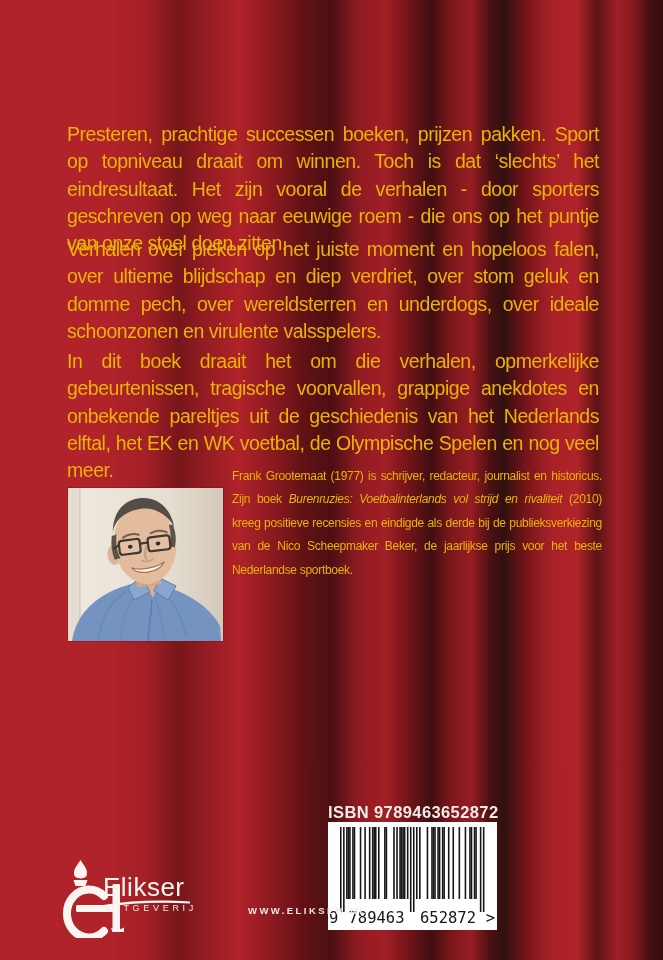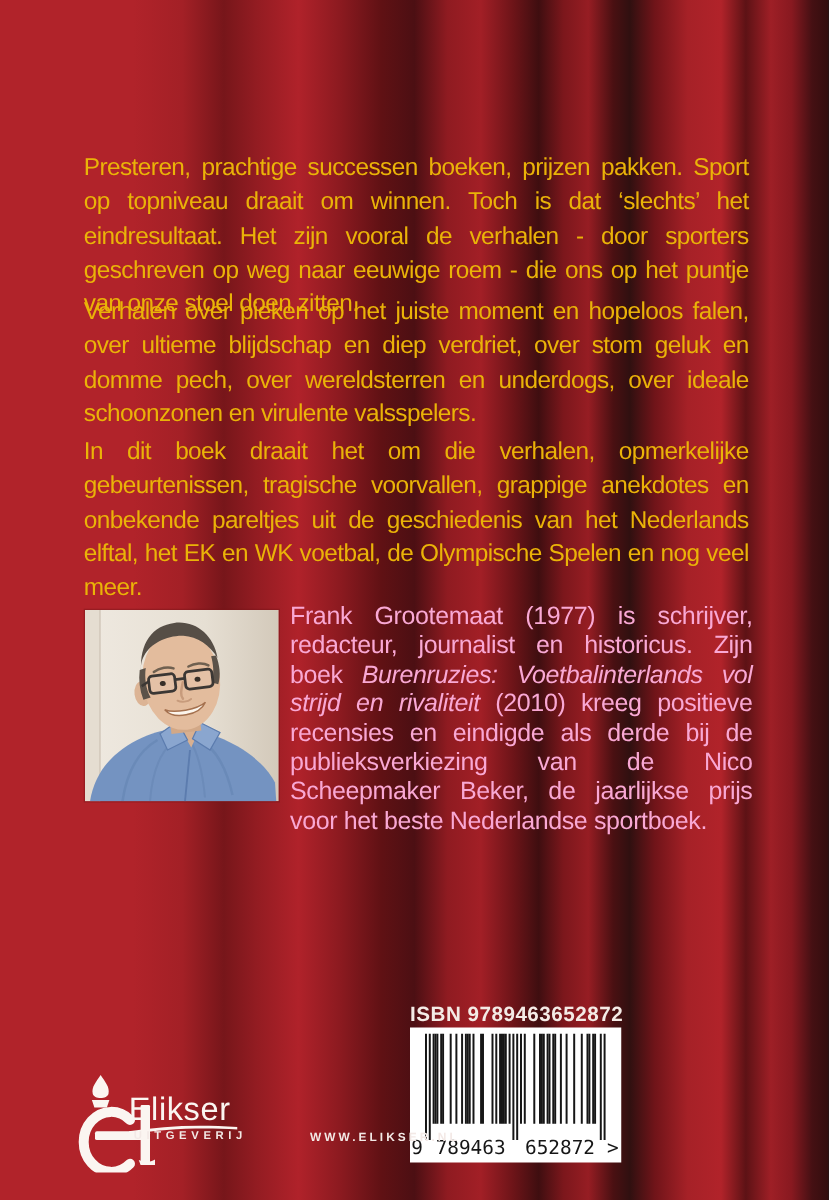--- a/index.html
+++ b/index.html
@@ -35,23 +35,23 @@
   }
   .p1{top:121px;}
   .p2{top:236px;}
   .p3{top:348px;}
   .photo{
     position:absolute;left:68px;top:488px;width:155px;height:153px;
     box-shadow:0 0 0 1px rgba(120,20,25,0.45);
   }
   .photo svg{display:block;width:100%;height:100%;}
   .bio{
-    position:absolute;left:232px;top:482px;width:370px;margin:0;
-    color:#f9a8d4;
-    font-size:20px;line-height:23.4px;letter-spacing:-0.3px;
+    position:absolute;left:232px;top:465px;width:370px;margin:0;
+    color:#eab308;
+    font-size:12px;line-height:23.4px;letter-spacing:-0.3px;
     text-align:justify;
   }
   .bio i{font-style:italic;}
   .isbn-label{
     position:absolute;left:328px;top:803px;width:169px;
     text-align:right;color:#f4ebe6;
     font-size:16.5px;font-weight:700;letter-spacing:0.4px;
     white-space:nowrap;
   }
   .barcode-box{
@@ -63,21 +63,21 @@
   .logo-glyph{position:absolute;left:56px;top:858px;width:68px;height:80px;}
   .pub-name{
     position:absolute;left:103px;top:872px;
     color:#fbf5f1;font-family:Liberation Sans, sans-serif;
     font-size:26px;letter-spacing:0.5px;font-weight:400;
     white-space:nowrap;
   }
   .pub-swash{position:absolute;left:103px;top:899px;width:87px;height:9px;}
   .pub-sub{
     position:absolute;left:107px;top:903px;
-    color:#f3e9e6;font-size:9px;font-weight:700;letter-spacing:3.7px;
+    color:#f3e9e6;font-size:9px;font-weight:400;letter-spacing:3.7px;
     white-space:nowrap;
   }
   .pub-web{
     position:absolute;left:211px;top:904.5px;
     color:#f3e9e6;font-size:9.5px;font-weight:700;letter-spacing:2.45px;
     white-space:nowrap;
     margin-left:37px;
   }
 </style>
 </head>

